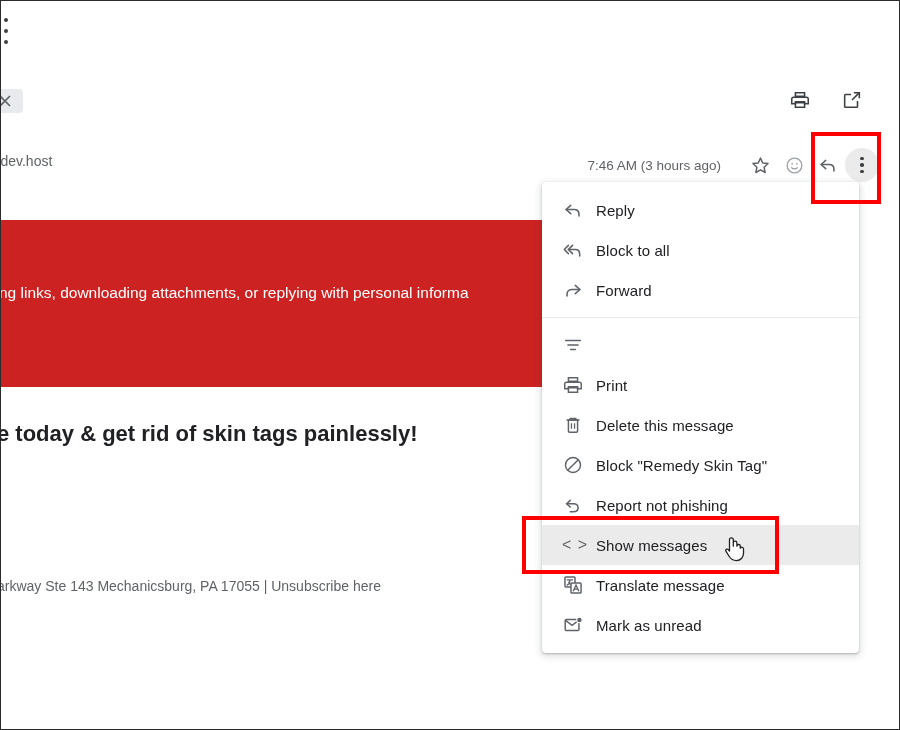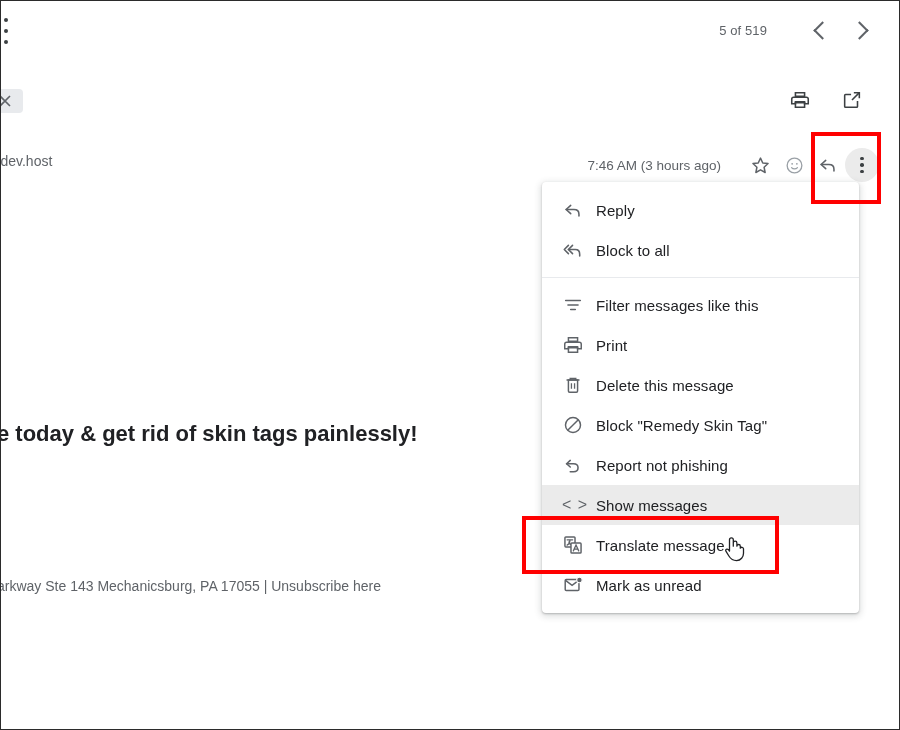--- a/index.html
+++ b/index.html
@@ -302,29 +302,20 @@
 <div class="screen">
 
   <div class="topbar">
 
     <div class="kebab-left">
       <i></i>
         <i></i>
         <i></i>
     </div>
 
-    <div class="pager">
-      <span class="pager-count">5 of 519</span>
-      <div class="pager-btn">
-        <span class="chev left"></span>
-      </div>
-      <div class="pager-btn">
-        <span class="chev right"></span>
-      </div>
-    </div>
   </div>
 
   <div class="close-chip">
     <svg width="12" height="12" viewBox="0 0 12 12">
       <path d="M1 1 L11 11 M11 1 L1 11" stroke="#5f6368" stroke-width="1.6" fill="none"></path>
     </svg>
   </div>
 
   <div class="msg-actions">
     <div class="act">
@@ -374,20 +365,23 @@
       <div class="meta-icon more">
         <span class="dots">
           <i></i>
             <i></i>
             <i></i>
         </span>
       </div>
     </div>
   </div>
 
+  <div class="banner">
+    <div class="banner-text">ng links, downloading attachments, or replying with personal informa</div>
+  </div>
 
   <div class="body-head">e today &amp; get rid of skin tags painlessly!</div>
   <div class="body-foot">arkway Ste 143 Mechanicsburg, PA 17055 | Unsubscribe here</div>
 
   <div class="menu">
 
     <div class="menu-item">
       <span class="menu-ico">
         <svg width="22" height="22" viewBox="0 0 24 24">
           <path d="M9.5 7L4.5 11.5 9.5 16" fill="none" stroke="#5f6368" stroke-width="1.7" stroke-linecap="round" stroke-linejoin="round"></path>
@@ -401,30 +395,38 @@
       <span class="menu-ico">
         <svg width="22" height="22" viewBox="0 0 24 24">
           <path d="M7 7L2.5 11.5 7 16" fill="none" stroke="#5f6368" stroke-width="1.7" stroke-linecap="round" stroke-linejoin="round"></path>
           <path d="M11.5 7L7 11.5 11.5 16" fill="none" stroke="#5f6368" stroke-width="1.7" stroke-linecap="round" stroke-linejoin="round"></path>
           <path d="M7 11.5h7.5c3 0 4.8 2 4.8 5v2" fill="none" stroke="#5f6368" stroke-width="1.7" stroke-linecap="round"></path>
         </svg>
       </span>
       <span class="menu-label">Block to all</span>
     </div>
 
+    <div class="menu-item">
+      <span class="menu-ico">
+        <svg width="22" height="22" viewBox="0 0 24 24">
+          <path d="M14.5 7L19.5 11.5 14.5 16" fill="none" stroke="#5f6368" stroke-width="1.7" stroke-linecap="round" stroke-linejoin="round"></path>
+          <path d="M19.5 11.5h-8.5c-3.3 0-5.5 2-5.5 5v2" fill="none" stroke="#5f6368" stroke-width="1.7" stroke-linecap="round"></path>
+        </svg>
+      </span>
+      <span class="menu-label">Forward</span>
+    </div>
 
     <div class="menu-sep"></div>
 
     <div class="menu-item">
       <span class="menu-ico">
         <svg width="22" height="22" viewBox="0 0 24 24">
           <path d="M4 7h16M6.5 12h11M9.5 17h5" fill="none" stroke="#5f6368" stroke-width="1.7" stroke-linecap="round"></path>
         </svg>
       </span>
-      <span class="menu-label">Filter messages like this</span>
     </div>
 
     <div class="menu-item">
       <span class="menu-ico">
         <svg width="22" height="22" viewBox="0 0 24 24">
           <path d="M7 4h10v4H7z" fill="none" stroke="#5f6368" stroke-width="1.6"></path>
           <path d="M5 9h14a2 2 0 0 1 2 2v5h-4v-2H7v2H3v-5a2 2 0 0 1 2-2z" fill="none" stroke="#5f6368" stroke-width="1.6"></path>
           <path d="M7 15h10v5H7z" fill="none" stroke="#5f6368" stroke-width="1.6"></path>
         </svg>
       </span>

